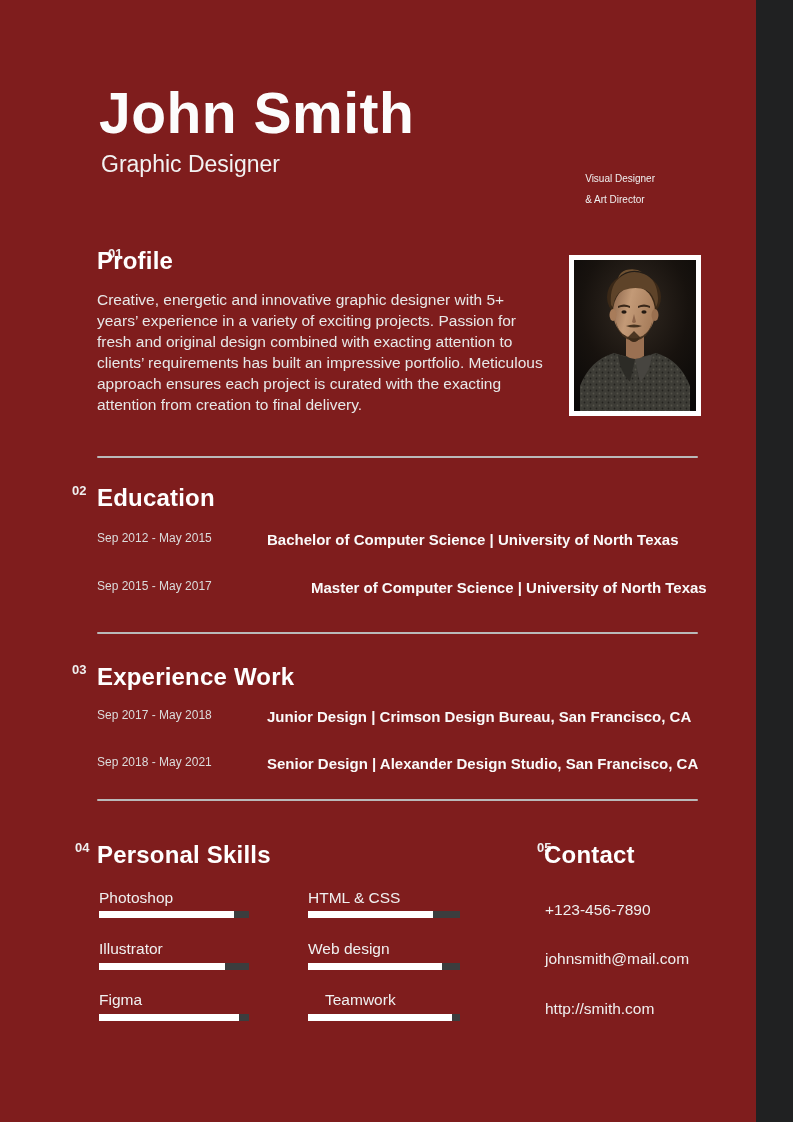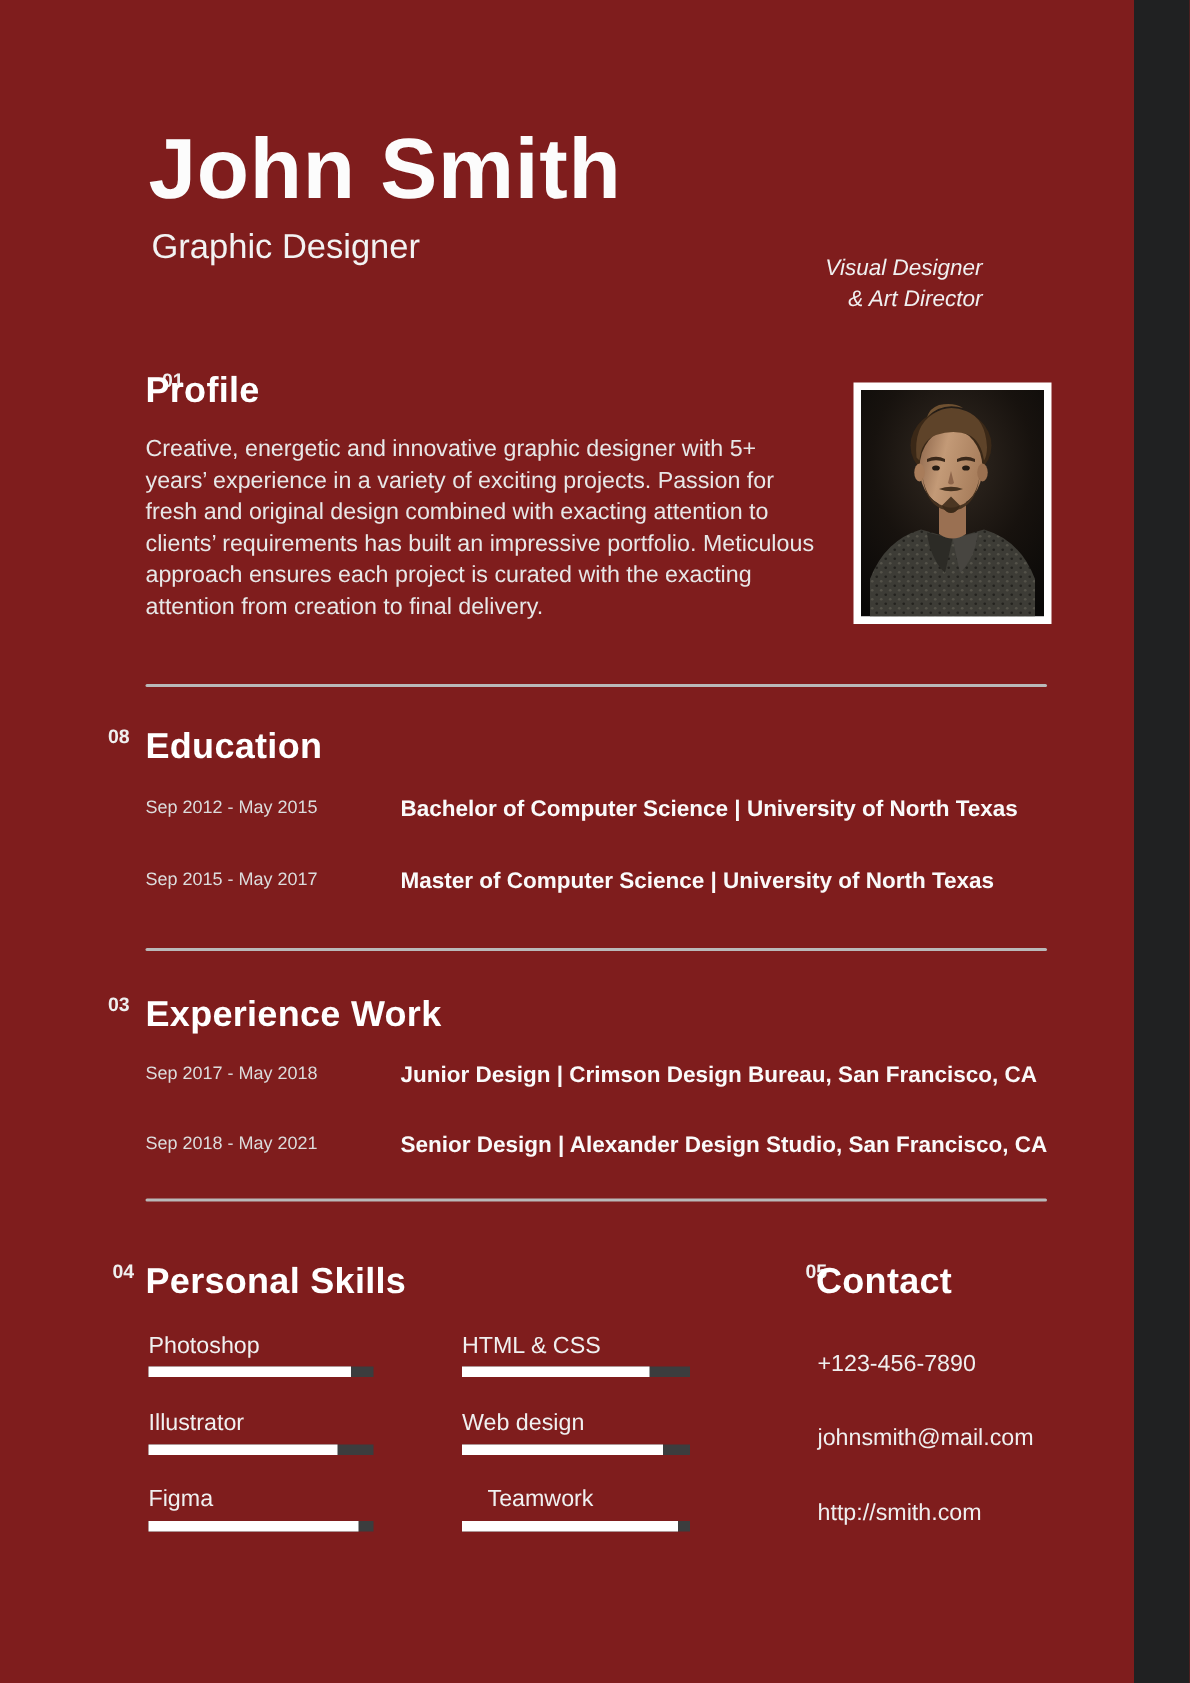--- a/index.html
+++ b/index.html
@@ -8,21 +8,21 @@
     font-family:"Liberation Sans", sans-serif;
     background:#202122;
     color:#ffffff;
     -webkit-font-smoothing:antialiased;
   }
   .page { position:relative; width:756px; height:1122px; background:#7f1d1d; overflow:hidden; }
 
   
   .name { position:absolute; left:99px; top:80px; font-size:57px; font-weight:bold; letter-spacing:0.5px; color:#fcfcfc; }
   .subtitle { position:absolute; left:101px; top:151px; font-size:23px; font-weight:400; color:#f2f2f2; }
-  .tagline { position:absolute; right:101px; top:168px; text-align:right; font-size:15px; line-height:21px; color:#f0f0f0;font-style:italic; }
+  .tagline { position:absolute; right:101px; top:168px; font-size:10px; line-height:21px; color:#f0f0f0; }
 
   
   .sec-num { position:absolute; font-size:13px; font-weight:bold; color:#efefef; }
   .sec-head { position:absolute; font-size:24px; font-weight:bold; color:#ffffff; letter-spacing:0.2px; }
 
   .profile-body { position:absolute; left:97px; top:289px; width:446px; font-size:15.5px; line-height:21px; color:#e7e7e7; }
 
   
   .photo-frame { position:absolute; left:569px; top:255px; width:132px; height:161px; background:#ffffff; padding:5px; }
   .photo-frame svg { display:block; width:122px; height:151px; }
@@ -103,26 +103,26 @@
       <path d="M60,54 L58,62 Q60,64 62,62 Z" fill="#8e654a"></path>
 
       <path d="M52,66 Q60,63 68,66 Q60,69 52,66 Z" fill="#46321f"></path>
       <path d="M41,58 Q43,74 53,79 Q60,82 67,79 Q77,74 79,58 Q76,74 66,77 L60,71 L54,77 Q44,74 41,58 Z" fill="#46321f" opacity="0.95"></path>
       <path d="M54,77 Q60,80 66,77 Q64,82 60,82 Q56,82 54,77 Z" fill="#3c2a19"></path>
     </svg>
   </div>
 
   <div class="divider" style="top:456px;"></div>
 
-  <div class="sec-num" style="left:72px; top:483px;">08</div>
+  <div class="sec-num" style="left:72px; top:483px;">02</div>
   <div class="sec-head" style="left:97px; top:484px;">Education</div>
   <div class="row-dates" style="top:531px;">Sep 2012 - May 2015</div>
   <div class="row-desc" style="top:531px;">Bachelor of Computer Science | University of North Texas</div>
   <div class="row-dates" style="top:579px;">Sep 2015 - May 2017</div>
-  <div class="row-desc" style="top:579px;">Master of Computer Science | University of North Texas</div>
+  <div class="row-desc" style="top:579px;margin-left:44px;">Master of Computer Science | University of North Texas</div>
 
   <div class="divider" style="top:632px;"></div>
 
   <div class="sec-num" style="left:72px; top:662px;">03</div>
   <div class="sec-head" style="left:97px; top:663px;">Experience Work</div>
   <div class="row-dates" style="top:708px;">Sep 2017 - May 2018</div>
   <div class="row-desc" style="top:708px;">Junior Design | Crimson Design Bureau, San Francisco, CA</div>
   <div class="row-dates" style="top:755px;">Sep 2018 - May 2021</div>
   <div class="row-desc" style="top:755px;">Senior Design | Alexander Design Studio, San Francisco, CA</div>
 

